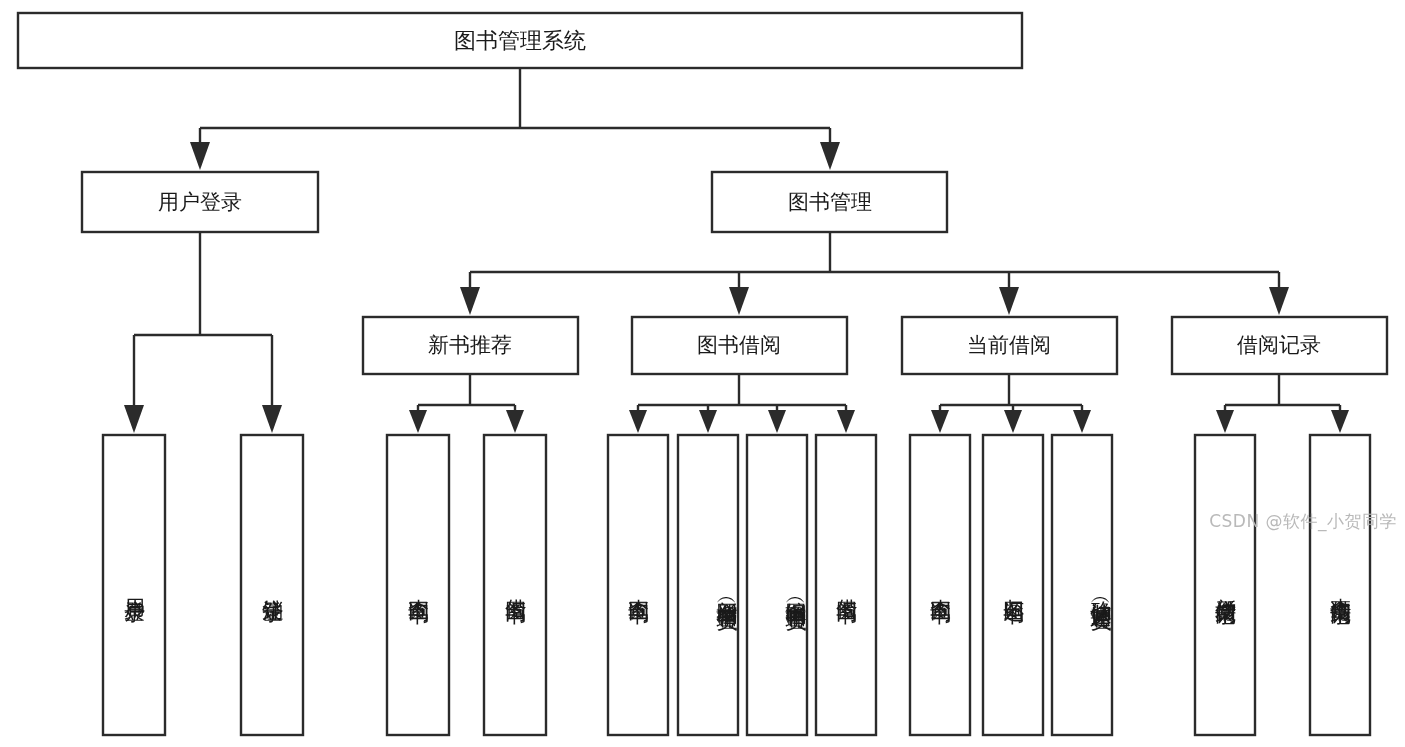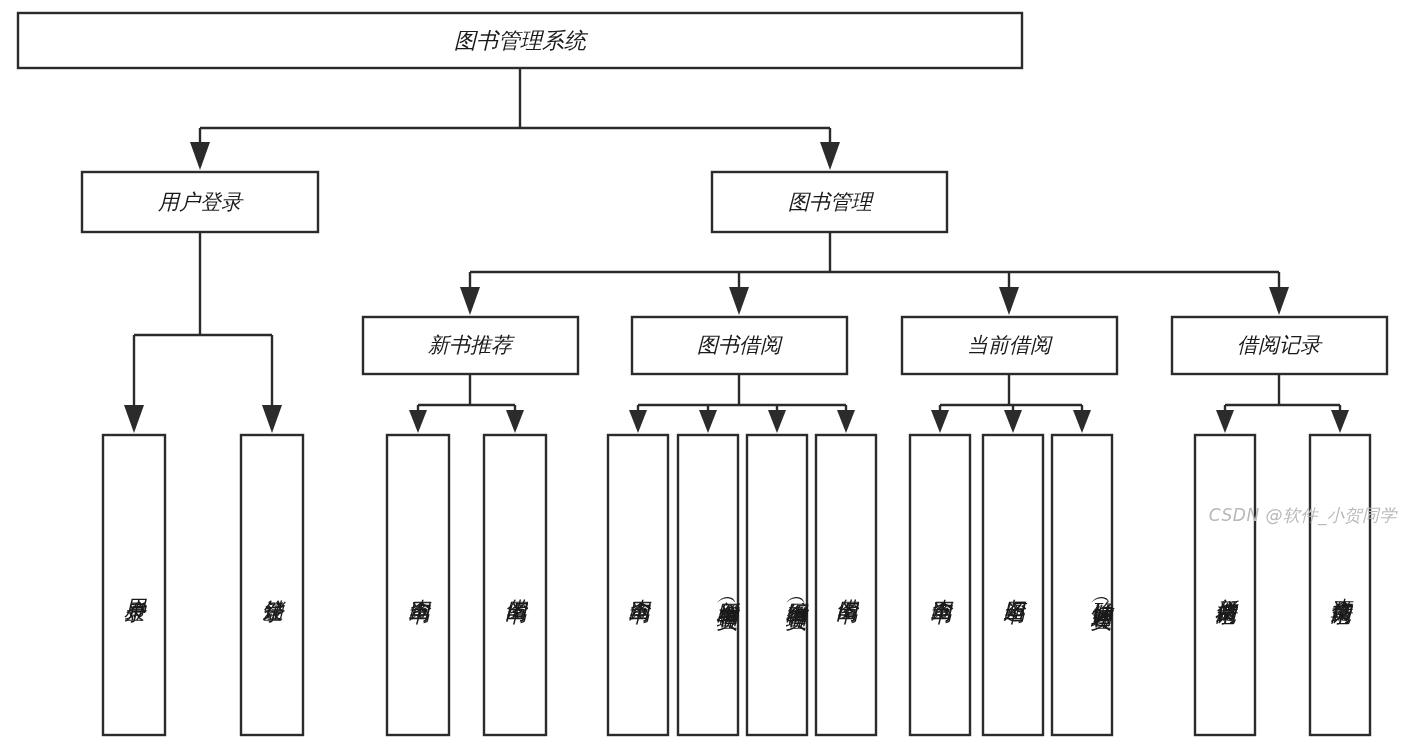--- a/index.html
+++ b/index.html
@@ -11,21 +11,20 @@
     width: 1405px;
     height: 747px;
     font-family: "DejaVu Sans", "Liberation Sans", sans-serif;
     overflow: hidden;
   }
   #diagram-root {
     position: relative;
     width: 1405px;
     height: 533px;
     background: #ffffff;
-    font-style: italic;
   }
   svg.diagram-canvas {
     position: absolute;
     left: 0;
     top: 0;
     width: 1405px;
     height: 747px;
     display: block;
   }
   .node-box {
@@ -68,21 +67,21 @@
     font-size: 21px;
     line-height: 1.12;
     letter-spacing: 1.5px;
     color: #1a1a1a;
     white-space: nowrap;
     pointer-events: none;
   }
   .watermark {
     position: absolute;
     right: 8px;
-    bottom: 6px;
+    bottom: 0;
     font-family: "DejaVu Sans", "Liberation Sans", sans-serif;
     font-size: 17px;
     color: #b9b9b9;
     letter-spacing: 0.5px;
     white-space: nowrap;
   }
 </style>
 </head>
 <body>
 

